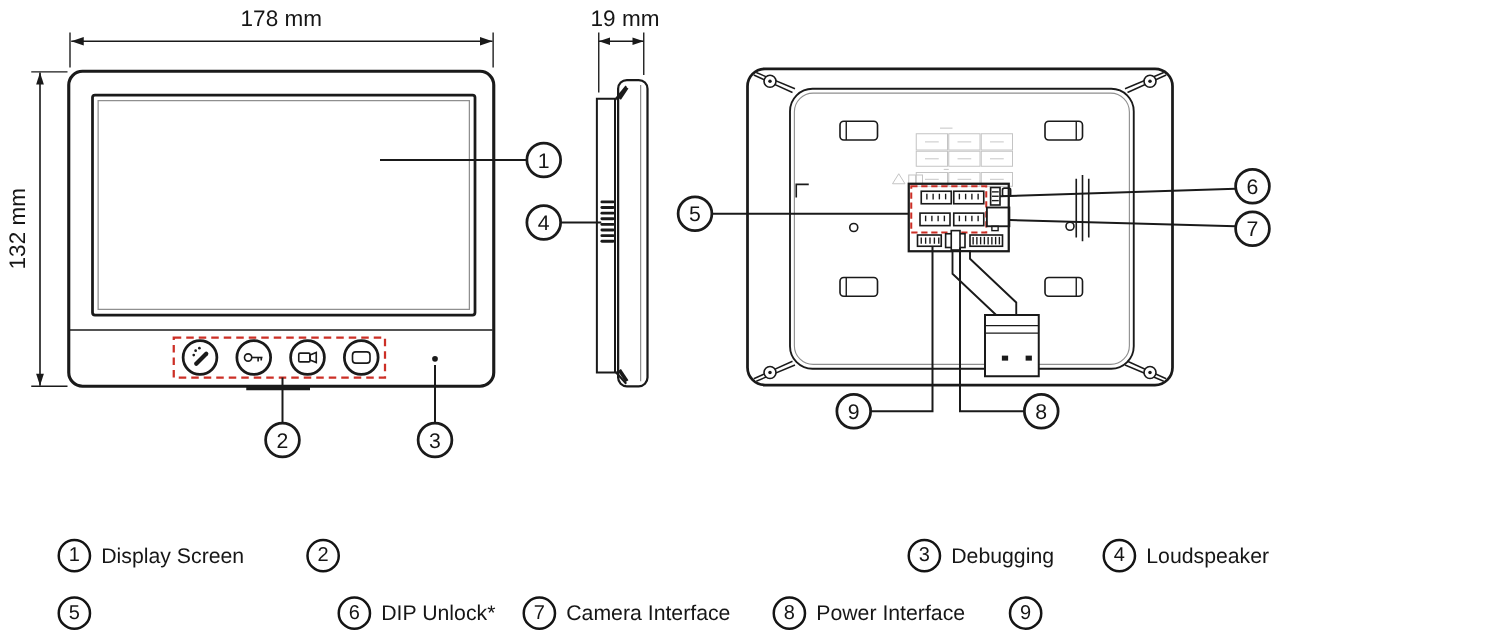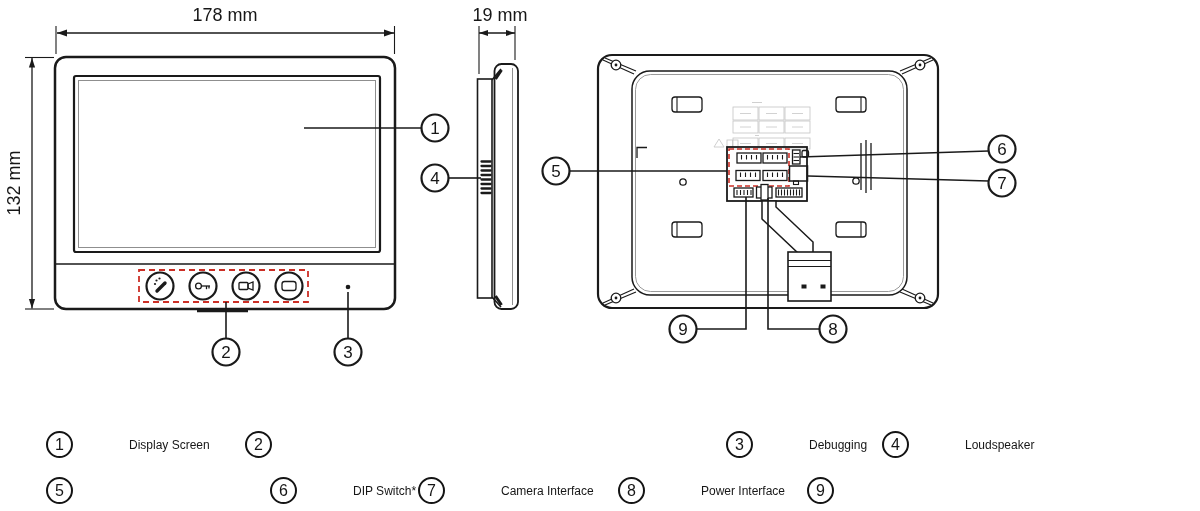--- a/index.html
+++ b/index.html
@@ -15,21 +15,21 @@
   .wfill{fill:#ffffff;}
   .grey{stroke:#8f8f8f;stroke-width:1;fill:none;}
   .faint{stroke:#c4c4c4;stroke-width:0.8;fill:none;}
   .faint2{stroke:#d2d2d2;stroke-width:1;fill:none;}
   .dim-label{font-size:18px;}
   .co-num{font-size:17px;}
   .legend-item{position:absolute;display:flex;align-items:center;white-space:nowrap;}
   .legend-num{display:inline-flex;align-items:center;justify-content:center;
       width:23px;height:23px;border:2.4px solid #141414;border-radius:50%;
       font-size:16px;margin-right:8px;flex:none;}
-  .legend-label{font-size:12px;margin-left:48px;}
+  .legend-label{font-size:17px;}
 </style>
 </head>
 <body>
 
 
 
 <svg width="1200" height="415" viewBox="0 0 1200 415">
 
   <g>
 
@@ -339,21 +339,21 @@
   </div>
   <div class="legend-item" style="left:882px;top:431px">
     <span class="legend-num">4</span>
     <span class="legend-label">Loudspeaker</span>
   </div>
   <div class="legend-item" style="left:46px;top:477px">
     <span class="legend-num">5</span>
   </div>
   <div class="legend-item" style="left:270px;top:477px">
     <span class="legend-num">6</span>
-    <span class="legend-label">DIP Switch*</span>
+    <span class="legend-label">DIP Unlock*</span>
   </div>
   <div class="legend-item" style="left:418px;top:477px">
     <span class="legend-num">7</span>
     <span class="legend-label">Camera Interface</span>
   </div>
   <div class="legend-item" style="left:618px;top:477px">
     <span class="legend-num">8</span>
     <span class="legend-label">Power Interface</span>
   </div>
   <div class="legend-item" style="left:807px;top:477px">

